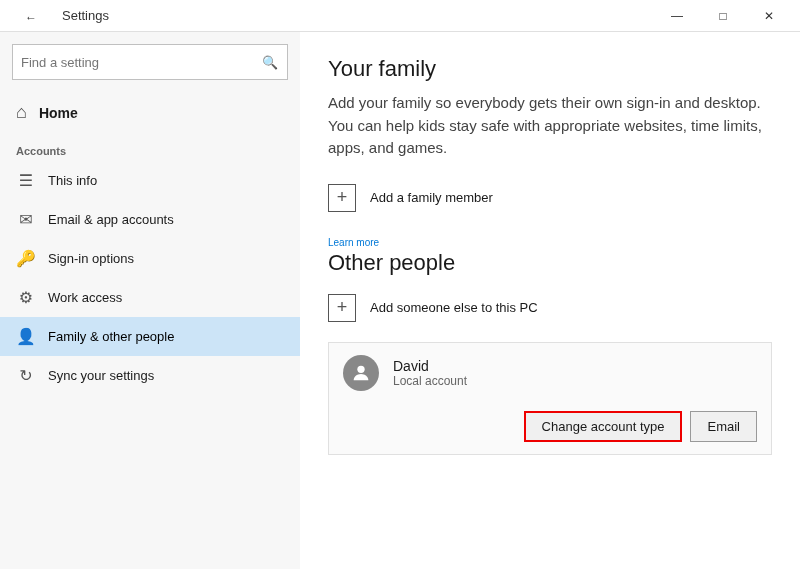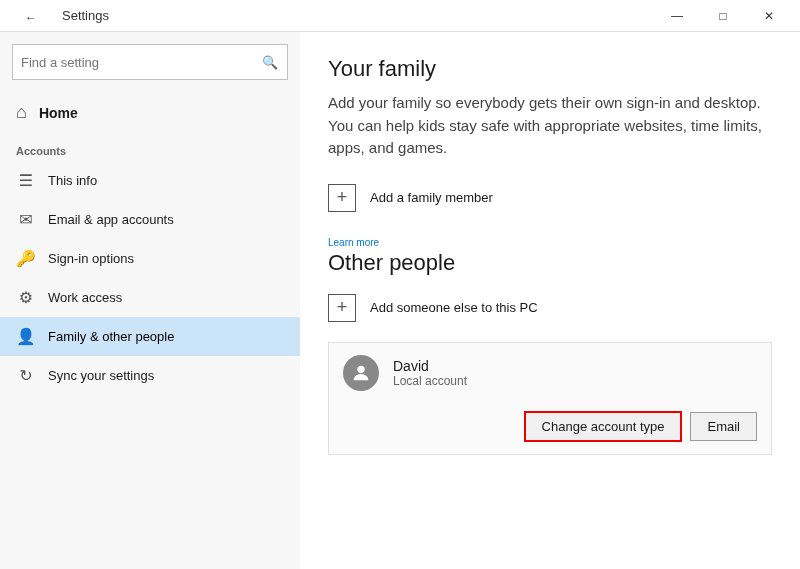--- a/index.html
+++ b/index.html
@@ -215,21 +215,20 @@
     }
     .person-type {
       font-size: 12px;
       color: #666;
     }
     .person-actions {
       display: flex;
       gap: 8px;
       padding: 8px 14px 12px 14px;
       justify-content: flex-end;
-      align-items: center;
     }
     .action-btn {
       padding: 6px 16px;
       font-size: 13px;
       border: 1px solid #999;
       background: #f0f0f0;
       cursor: pointer;
       color: #1a1a1a;
     }
     .action-btn.primary {

